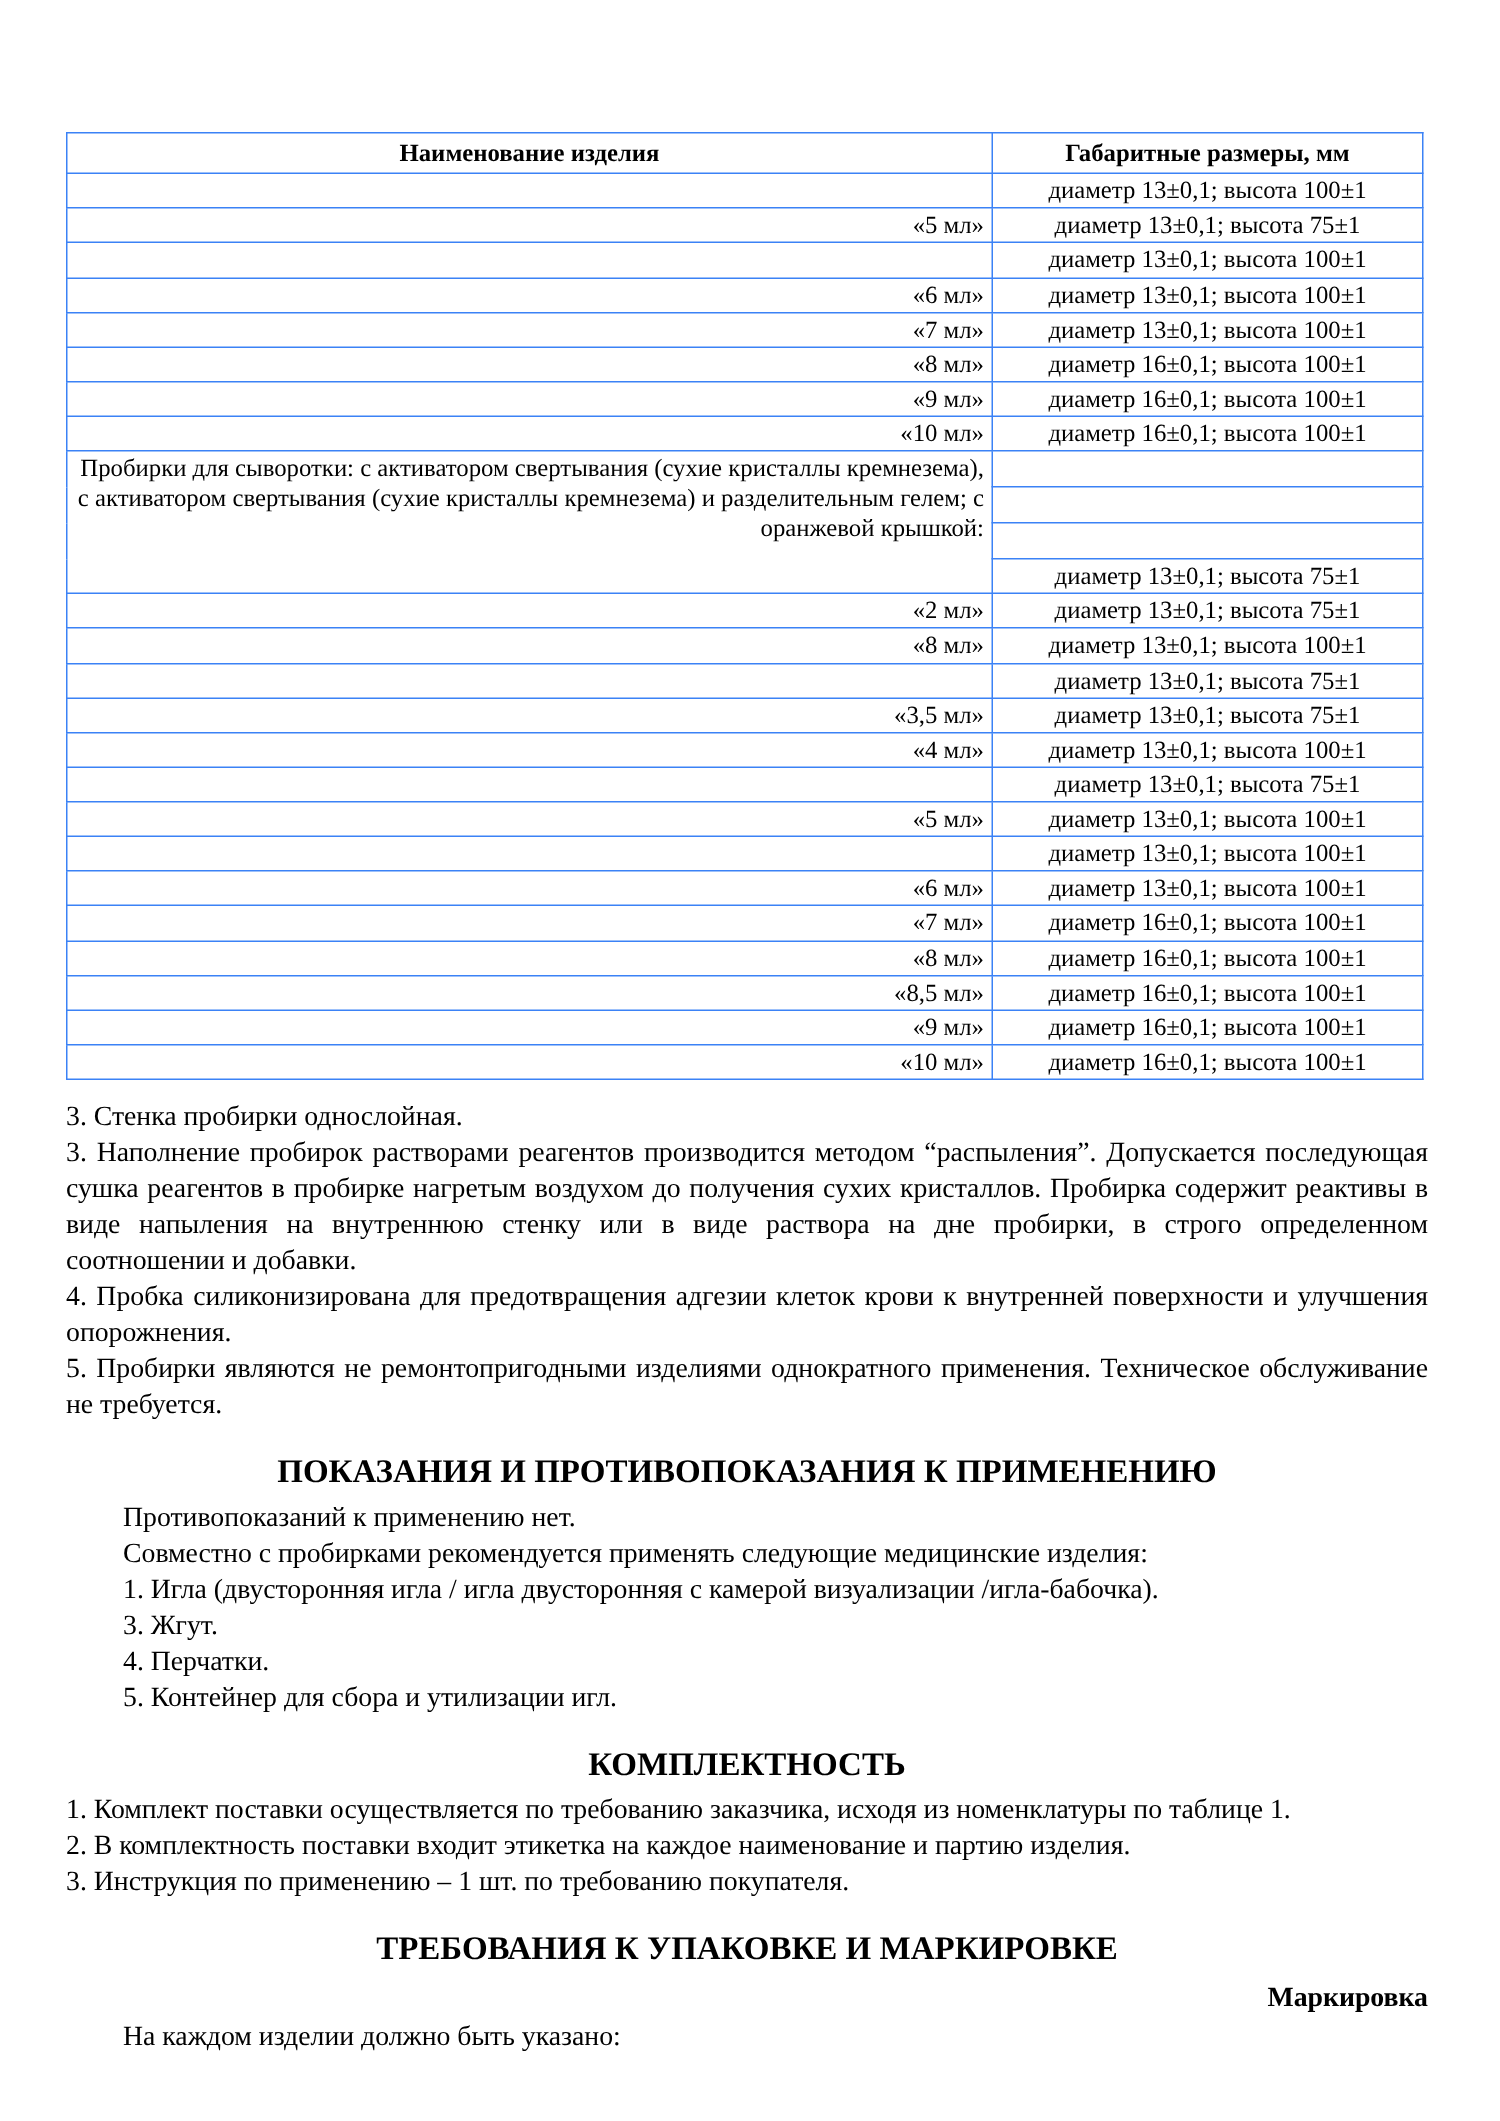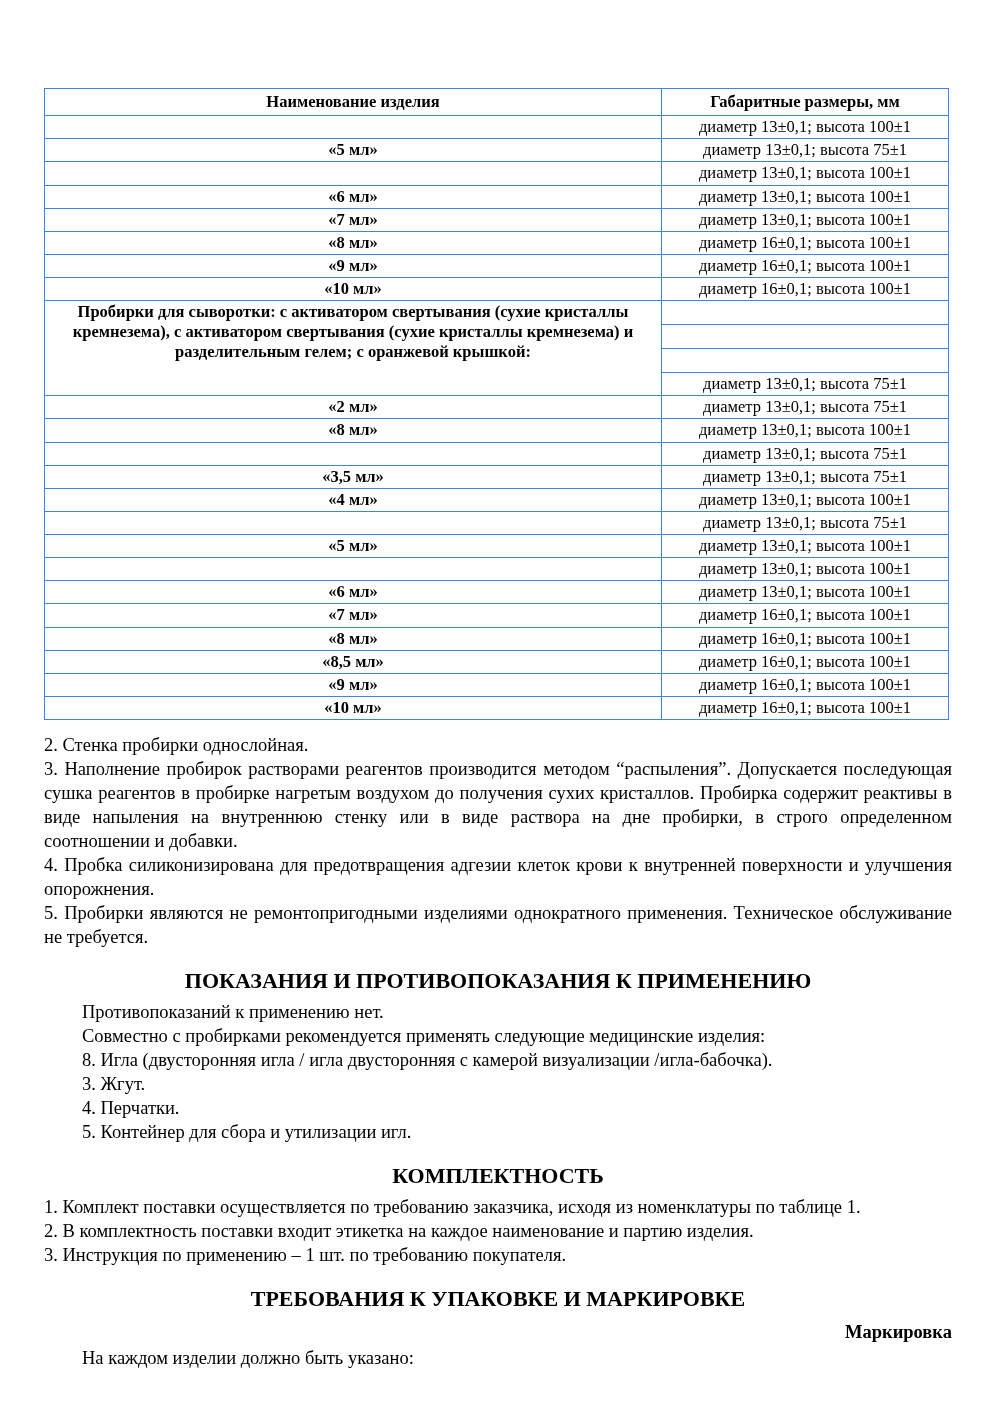--- a/index.html
+++ b/index.html
@@ -38,22 +38,21 @@
     font-size: 16.5px;
     padding: 3px 4px;
   }
   .col-name { width: 617px; }
   .col-dim  { width: 287px; }
   td.dim {
     text-align: center;
     white-space: nowrap;
   }
   td.name {
-    text-align: center;
-    font-weight: bold;
+    text-align: right;
   }
   td.noborder-top { border-top: none; }
   td.noborder-bottom { border-bottom: none; }
   .blank-cell { height: 21px; }
   .group-head {
     text-align: left;
     line-height: 1.22;
   }
   p {
     margin: 0;
@@ -202,31 +201,31 @@
         <td class="dim">диаметр 16±0,1; высота 100±1</td>
       </tr>
       <tr>
         <td class="name">«10 мл»</td>
         <td class="dim">диаметр 16±0,1; высота 100±1</td>
       </tr>
     </tbody>
   </table>
 
   <div class="body-block">
-    <p class="para nohyph">2. Стенка пробирки однослойная.</p>
+    <p class="para nohyph">3. Стенка пробирки однослойная.</p>
     <p class="para">3. Наполнение пробирок растворами реагентов производится методом “распыления”. Допускается последующая сушка реагентов в пробирке нагретым воздухом до получения сухих кристаллов. Пробирка содержит реактивы в виде напыления на внутреннюю стенку или в виде раствора на дне пробирки, в строго определенном соотношении и добавки.</p>
     <p class="para">4. Пробка силиконизирована для предотвращения адгезии клеток крови к внутренней поверхности и улучшения опорожнения.</p>
     <p class="para">5. Пробирки являются не ремонтопригодными изделиями однократного применения. Техническое обслуживание не требуется.</p>
   </div>
 
   <div>
     <p class="heading">ПОКАЗАНИЯ И ПРОТИВОПОКАЗАНИЯ К ПРИМЕНЕНИЮ</p>
     <p class="para-ind nohyph">Противопоказаний к применению нет.</p>
     <p class="para-ind nohyph">Совместно с пробирками рекомендуется применять следующие медицинские изделия:</p>
-    <p class="list-item">8. Игла (двусторонняя игла / игла двусторонняя с камерой визуализации /игла-бабочка).</p>
+    <p class="list-item">1. Игла (двусторонняя игла / игла двусторонняя с камерой визуализации /игла-бабочка).</p>
     <p class="list-item">3. Жгут.</p>
     <p class="list-item">4. Перчатки.</p>
     <p class="list-item">5. Контейнер для сбора и утилизации игл.</p>
   </div>
 
   <div>
     <p class="heading">КОМПЛЕКТНОСТЬ</p>
     <p class="para">1. Комплект поставки осуществляется по требованию заказчика, исходя из номенклатуры по таблице 1.</p>
     <p class="para nohyph">2. В комплектность поставки входит этикетка на каждое наименование и партию изделия.</p>
     <p class="para nohyph">3. Инструкция по применению – 1 шт. по требованию покупателя.</p>

